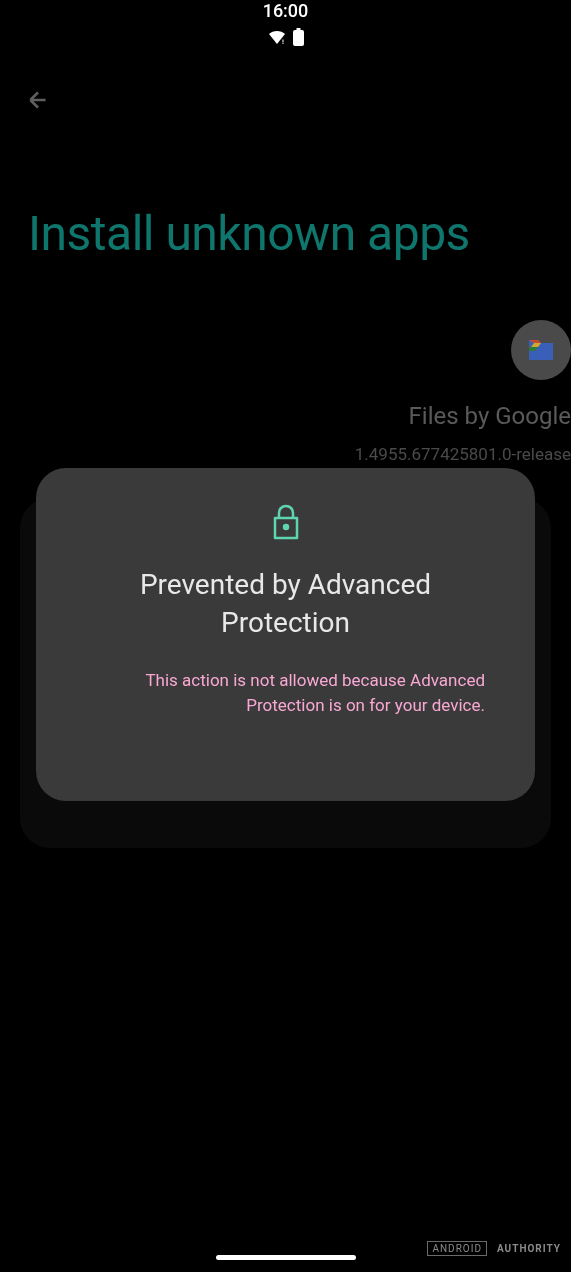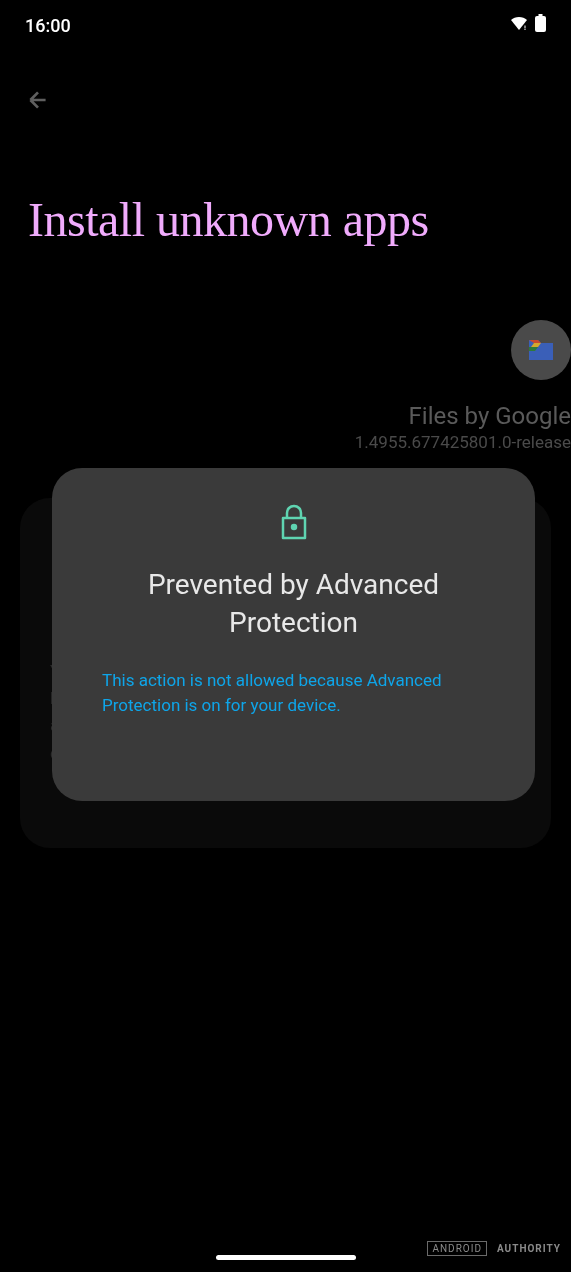--- a/index.html
+++ b/index.html
@@ -23,20 +23,21 @@
       left: 0;
       right: 0;
       height: 50px;
       display: flex;
       justify-content: space-between;
       align-items: center;
       padding: 0 25px;
       color: #ffffff;
       font-size: 18px;
       font-weight: 500;
+      flex-direction: column;
     }
     
     .status-icons {
       display: flex;
       align-items: center;
       gap: 6px;
     }
     
     .back-button {
       position: absolute;
@@ -45,27 +46,26 @@
       width: 40px;
       height: 40px;
       display: flex;
       align-items: center;
       justify-content: center;
       color: #5f5f5f;
     }
     
     .page-title {
       position: absolute;
-      top: 192px;
+      top: 205px;
       left: 28px;
       font-size: 48px;
       font-weight: 400;
-      color: #f0abfc;
+      color: #0f766e;
       letter-spacing: -0.5px;
-      font-family: Liberation Serif, serif;
     }
     
     .app-section {
       position: absolute;
       top: 320px;
       left: 0;
       right: 0;
       display: flex;
       flex-direction: column;
       align-items: flex-end;
@@ -88,21 +88,21 @@
     }
     
     .app-name {
       margin-top: 22px;
       font-size: 24px;
       color: #5a5a5a;
       font-weight: 400;
     }
     
     .app-version {
-      margin-top: 2px;
+      margin-top: 14px;
       font-size: 17px;
       color: #4a4a4a;
     }
     
     .background-card {
       position: absolute;
       top: 498px;
       left: 20px;
       right: 20px;
       height: 350px;
@@ -132,42 +132,41 @@
       position: absolute;
       top: 468px;
       left: 36px;
       right: 36px;
       background: #3a3a3a;
       border-radius: 30px;
       padding: 36px 30px 26px 30px;
       display: flex;
       flex-direction: column;
       align-items: center;
-      margin-left: 16px;
     }
     
     .dialog-icon {
       margin-bottom: 22px;
       color: #5fd4b1;
     }
     
     .dialog-title {
       font-size: 28px;
       font-weight: 400;
       color: #e8e8e8;
       text-align: center;
       line-height: 1.35;
       margin-bottom: 26px;
       padding: 0 10px;
     }
     
     .dialog-message {
       font-size: 17px;
-      color: #0ea5e9;
-      text-align: left;
+      color: #f9a8d4;
+      text-align: right;
       line-height: 1.5;
       margin-bottom: 56px;
       padding: 0 20px;
     }
     
     .dialog-actions {
       width: 100%;
       display: flex;
       justify-content: flex-end;
       padding-right: 10px;

